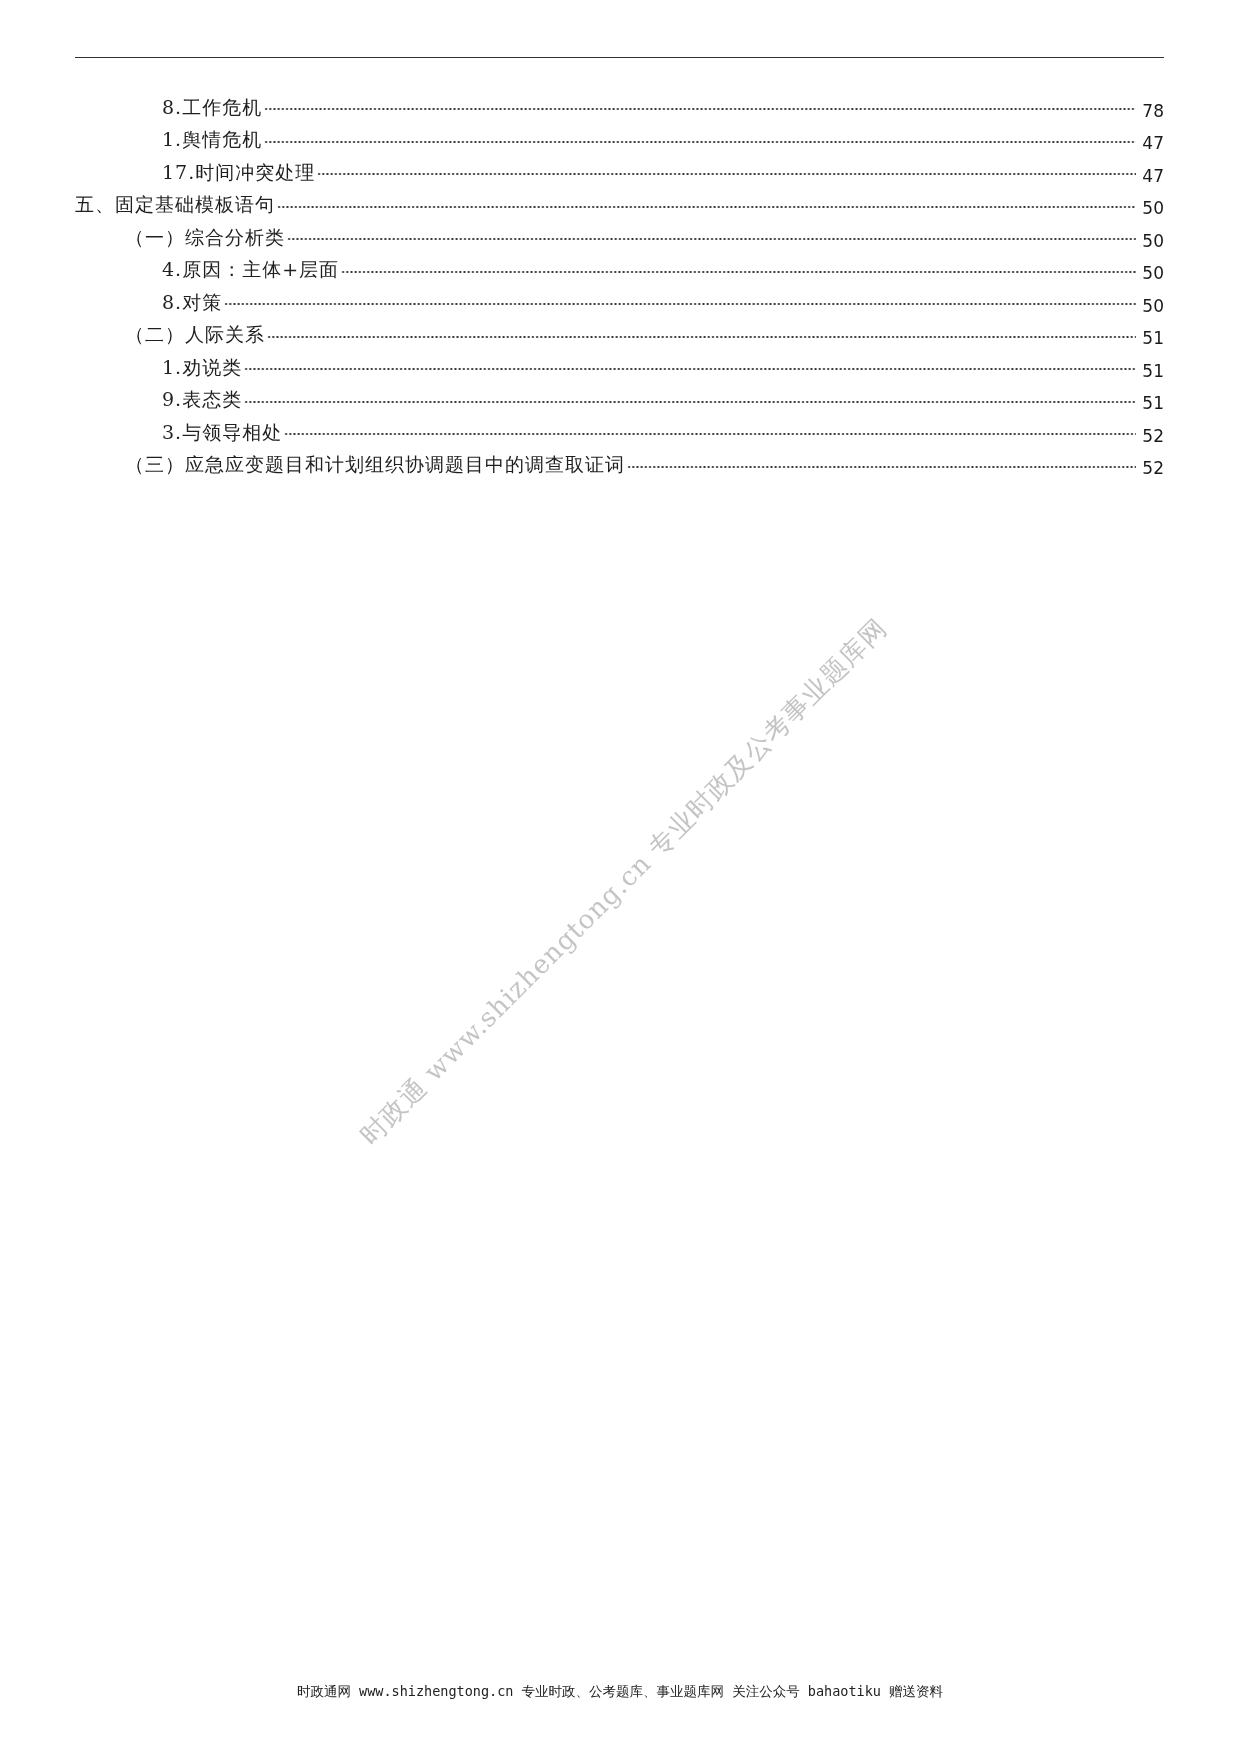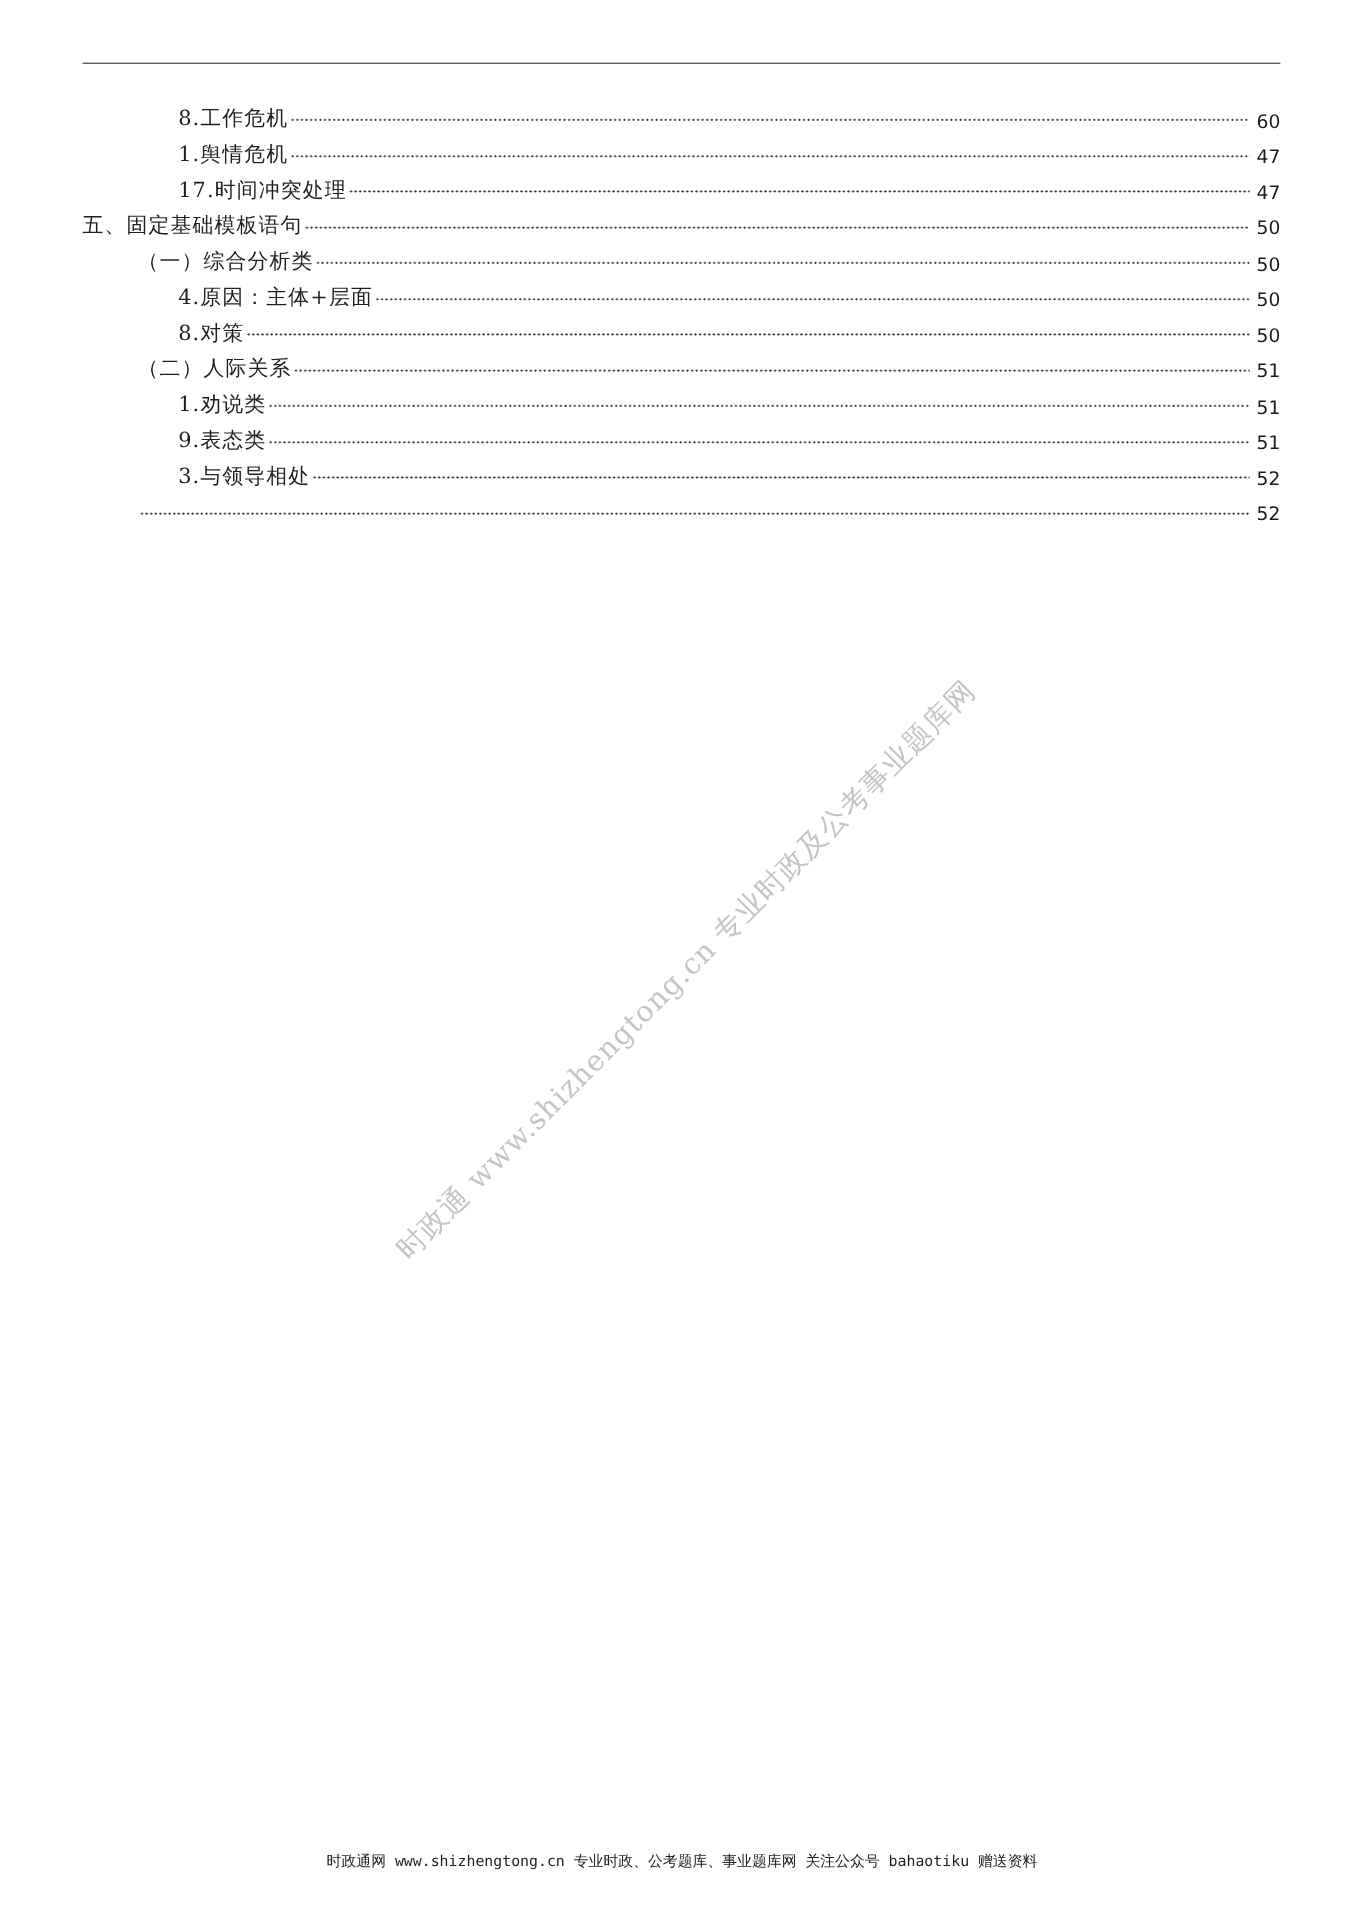--- a/index.html
+++ b/index.html
@@ -37,21 +37,21 @@
 </style>
 </head>
 <body>
 
 <div class="header-rule"></div>
 
 <div class="toc">
   <div class="toc-row lvl3">
     <span class="toc-label">8.工作危机</span>
     <span class="toc-leader"></span>
-    <span class="toc-page">60</span>
+    <span class="toc-page">78</span>
   </div>
   <div class="toc-row lvl3">
     <span class="toc-label">1.舆情危机</span>
     <span class="toc-leader"></span>
     <span class="toc-page">47</span>
   </div>
   <div class="toc-row lvl3">
     <span class="toc-label">17.时间冲突处理</span>
     <span class="toc-leader"></span>
     <span class="toc-page">47</span>
@@ -90,20 +90,21 @@
     <span class="toc-label">9.表态类</span>
     <span class="toc-leader"></span>
     <span class="toc-page">51</span>
   </div>
   <div class="toc-row lvl3">
     <span class="toc-label">3.与领导相处</span>
     <span class="toc-leader"></span>
     <span class="toc-page">52</span>
   </div>
   <div class="toc-row lvl2">
+    <span class="toc-label">（三）应急应变题目和计划组织协调题目中的调查取证词</span>
     <span class="toc-leader"></span>
     <span class="toc-page">52</span>
   </div>
 </div>
 
 <div class="watermark">时政通 www.shizhengtong.cn 专业时政及公考事业题库网</div>
 
 <div class="footer">时政通网 www.shizhengtong.cn 专业时政、公考题库、事业题库网 关注公众号 bahaotiku 赠送资料</div>
 
 </body></html>

